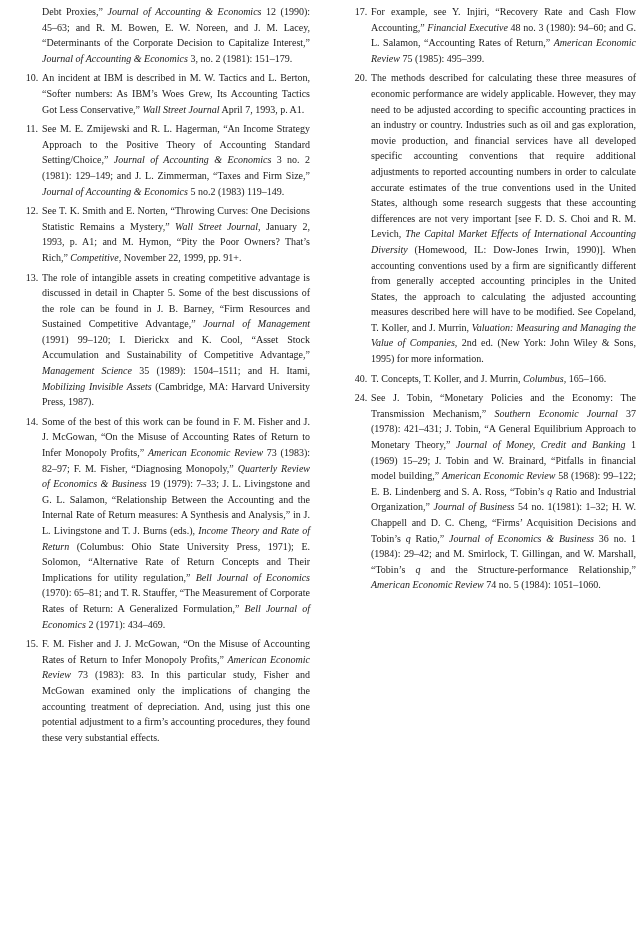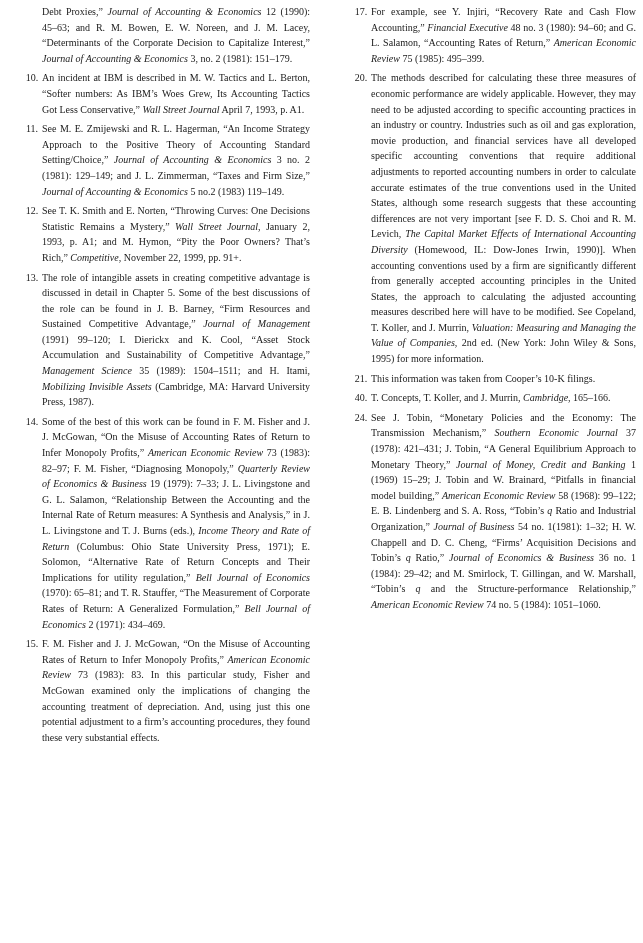--- a/index.html
+++ b/index.html
@@ -22,16 +22,15 @@
     <p class="note"><span class="num">10.</span><span>An incident at IBM is described in M. W. Tactics and L. Berton, “Softer numbers: As IBM’s Woes Grew, Its Accounting Tactics Got Less Conservative,” </span><span class="it">Wall Street Journal</span><span> April 7, 1993, p. A1.</span></p>
     <p class="note"><span class="num">11.</span><span>See M. E. Zmijewski and R. L. Hagerman, “An Income Strategy Approach to the Positive Theory of Accounting Standard Setting/Choice,” </span><span class="it">Journal of Accounting &amp; Economics</span><span> 3 no. 2 (1981): 129–149; and J. L. Zimmerman, “Taxes and Firm Size,” </span><span class="it">Journal of Accounting &amp; Economics</span><span> 5 no.2 (1983) 119–149.</span></p>
     <p class="note"><span class="num">12.</span><span>See T. K. Smith and E. Norten, “Throwing Curves: One Decisions Statistic Remains a Mystery,” </span><span class="it">Wall Street Journal</span><span>, January 2, 1993, p. A1; and M. Hymon, “Pity the Poor Owners? That’s Rich,” </span><span class="it">Competitive</span><span>, November 22, 1999, pp. 91+.</span></p>
     <p class="note"><span class="num">13.</span><span>The role of intangible assets in creating competitive advantage is discussed in detail in Chapter 5. Some of the best discussions of the role can be found in J. B. Barney, “Firm Resources and Sustained Competitive Advantage,” </span><span class="it">Journal of Management</span><span> (1991) 99–120; I. Dierickx and K. Cool, “Asset Stock Accumulation and Sustainability of Competi­tive Advantage,” </span><span class="it">Management Science</span><span> 35 (1989): 1504–1511; and H. Itami, </span><span class="it">Mobilizing Invisible Assets</span><span> (Cambridge, MA: Harvard University Press, 1987).</span></p>
     <p class="note"><span class="num">14.</span><span>Some of the best of this work can be found in F. M. Fisher and J. J. McGowan, “On the Misuse of Accounting Rates of Return to Infer Monopoly Profits,” </span><span class="it">American Economic Review</span><span> 73 (1983): 82–97; F. M. Fisher, “Diagnosing Monopoly,” </span><span class="it">Quarterly Review of Economics &amp; Business</span><span> 19 (1979): 7–33; J. L. Livingstone and G. L. Salamon, “Relationship Between the Accounting and the Internal Rate of Return measures: A Synthesis and Analysis,” in J. L. Livingstone and T. J. Burns (eds.), </span><span class="it">Income Theory and Rate of Return</span><span> (Columbus: Ohio State University Press, 1971); E. Solomon, “Alternative Rate of Return Concepts and Their Implications for utility regula­tion,” </span><span class="it">Bell Journal of Economics</span><span> (1970): 65–81; and T. R. Stauffer, “The Measurement of Corporate Rates of Return: A Generalized Formulation,” </span><span class="it">Bell Journal of Economics</span><span> 2 (1971): 434–469.</span></p>
     <p class="note"><span class="num">15.</span><span>F. M. Fisher and J. J. McGowan, “On the Misuse of Accounting Rates of Return to Infer Monopoly Profits,” </span><span class="it">American Economic Review</span><span> 73 (1983): 83. In this particular study, Fisher and McGowan exam­ined only the implications of changing the account­ing treatment of depreciation. And, using just this one potential adjustment to a firm’s accounting pro­cedures, they found these very substantial effects.</span></p>
   </div>
 <div id="col-right" class="col">
     <p class="note"><span class="num">17.</span><span>For example, see Y. Injiri, “Recovery Rate and Cash Flow Accounting,” </span><span class="it">Financial Executive</span><span> 48 no. 3 (1980): 94–60; and G. L. Salamon, “Accounting Rates of Return,” </span><span class="it">American Economic Review</span><span> 75 (1985): 495–399.</span></p>
     <p class="note"><span class="num">20.</span><span>The methods described for calculating these three measures of economic performance are widely appli­cable. However, they may need to be adjusted accord­ing to specific accounting practices in an industry or country. Industries such as oil and gas exploration, movie production, and financial services have all developed specific accounting conventions that require additional adjustments to reported account­ing numbers in order to calculate accurate estimates of the true conventions used in the United States, although some research suggests that these account­ing differences are not very important [see F. D. S. Choi and R. M. Levich, </span><span class="it">The Capital Market Effects of International Accounting Diversity</span><span> (Homewood, IL: Dow-Jones Irwin, 1990)]. When accounting conven­tions used by a firm are significantly different from generally accepted accounting principles in the United States, the approach to calculating the adjusted accounting measures described here will have to be modified. See Copeland, T. Koller, and J. Murrin, </span><span class="it">Valuation: Measuring and Managing the Value of Companies</span><span>, 2nd ed. (New York: John Wiley &amp; Sons, 1995) for more information.</span></p>
-    <p class="note"><span class="num">21.</span><span>This information was taken from Cooper’s 10-K filings.</span></p>
-    <p class="note"><span class="num">40.</span><span>T. Concepts, T. Koller, and J. Murrin, </span><span class="it">Cambridge</span><span>, 165–166.</span></p>
+    <p class="note"><span class="num">40.</span><span>T. Concepts, T. Koller, and J. Murrin, </span><span class="it">Columbus</span><span>, 165–166.</span></p>
     <p class="note"><span class="num">24.</span><span>See J. Tobin, “Monetary Policies and the Economy: The Transmission Mechanism,” </span><span class="it">Southern Economic Journal</span><span> 37 (1978): 421–431; J. Tobin, “A General Equilibrium Approach to Monetary Theory,” </span><span class="it">Journal of Money, Credit and Banking</span><span> 1 (1969) 15–29; J. Tobin and W. Brainard, “Pitfalls in financial model building,” </span><span class="it">American Economic Review</span><span> 58 (1968): 99–122; E. B. Lindenberg and S. A. Ross, “Tobin’s </span><span class="it">q</span><span> Ratio and Industrial Organization,” </span><span class="it">Journal of Business</span><span> 54 no. 1(1981): 1–32; H. W. Chappell and D. C. Cheng, “Firms’ Acquisition Decisions and Tobin’s </span><span class="it">q</span><span> Ratio,” </span><span class="it">Journal of Economics &amp; Business</span><span> 36 no. 1 (1984): 29–42; and M. Smirlock, T. Gillingan, and W. Marshall, “Tobin’s </span><span class="it">q</span><span> and the Structure-performance Relationship,” </span><span class="it">American Economic Review</span><span> 74 no. 5 (1984): 1051–1060.</span></p>
   </div>
 
 </body></html>

